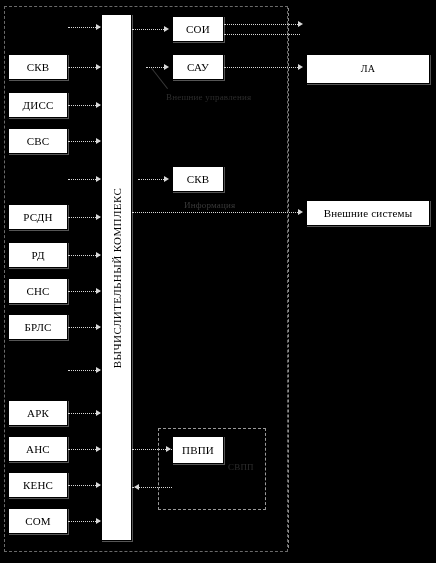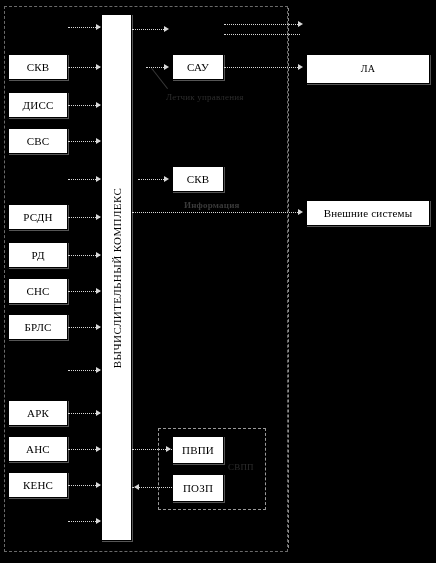--- a/index.html
+++ b/index.html
@@ -106,21 +106,21 @@
   }
 
   
   .dimlabel {
     position: absolute;
     color: #2d2d2d;
     font-size: 9px;
     white-space: nowrap;
     letter-spacing: 0.2px;
   }
-  .dimlabel.mid-gray { color: #3a3a3a; font-weight: bold; }
+  .dimlabel.mid-gray { color: #3a3a3a; }
 
   
   #group-box {
     position: absolute;
     left: 158px;
     top: 428px;
     width: 108px;
     height: 82px;
     border: 1px dashed #9a9a9a;
     box-sizing: border-box;
@@ -182,20 +182,23 @@
       <span>БРЛС</span>
     </div>
   <div class="box sensor" style="top:400px">
       <span>АРК</span>
     </div>
   <div class="box sensor" style="top:472px">
       <span>КЕНС</span>
     </div>
   <div class="box sensor" style="top:436px">
       <span>АНС</span>
+    </div>
+  <div class="box sensor" style="top:508px">
+      <span>СОМ</span>
     </div>
 
   <div class="dotline" style="left:68px; top:27px;  width:32px"></div>
   <div class="arrow" style="left:96px; top:24px"></div>
   <div class="dotline" style="left:68px; top:67px;  width:32px"></div>
   <div class="arrow" style="left:96px; top:64px"></div>
   <div class="dotline" style="left:68px; top:105px; width:32px"></div>
   <div class="arrow" style="left:96px; top:102px"></div>
   <div class="dotline" style="left:68px; top:141px; width:32px"></div>
   <div class="arrow" style="left:96px; top:138px"></div>
@@ -217,47 +220,47 @@
   <div class="arrow" style="left:96px; top:446px"></div>
   <div class="dotline" style="left:68px; top:485px; width:32px"></div>
   <div class="arrow" style="left:96px; top:482px"></div>
   <div class="dotline" style="left:68px; top:521px; width:32px"></div>
   <div class="arrow" style="left:96px; top:518px"></div>
 
   <div id="vk">
     <span class="vk-label">ВЫЧИСЛИТЕЛЬНЫЙ КОМПЛЕКС</span>
   </div>
 
+  <div class="box mid" style="top:16px">
+      <span>СОИ</span>
+    </div>
   <div class="box mid" style="top:54px">
       <span>САУ</span>
     </div>
   <div class="box mid" style="top:166px">
       <span>СКВ</span>
     </div>
 
   <div class="dotline" style="left:132px; top:29px;  width:34px"></div>
   <div class="arrow" style="left:164px; top:26px"></div>
   <div class="dotline" style="left:146px; top:67px;  width:20px"></div>
   <div class="arrow" style="left:164px; top:64px"></div>
   <div class="dotline" style="left:138px; top:179px; width:28px"></div>
   <div class="arrow" style="left:164px; top:176px"></div>
 
   <div class="leader" style="left:152px; top:68px; width:26px; transform: rotate(52deg);"></div>
-  <div class="dimlabel" style="left:166px; top:92px">Летчик управления</div>
+  <div class="dimlabel" style="left:166px; top:92px">Внешние управления</div>
 
   <div class="dimlabel mid-gray" style="left:184px; top:200px">Информация</div>
   <div class="dotline" style="left:132px; top:212px; width:168px"></div>
   <div class="arrow" style="left:298px; top:209px"></div>
 
   <div id="group-box"></div>
   <div class="box mid" style="top:436px; width:52px; height:28px">
       <span>ПВПИ</span>
-    </div>
-  <div class="box mid" style="top:474px; width:52px; height:28px">
-      <span>ПОЗП</span>
     </div>
   <div class="dimlabel" style="left:228px; top:462px">СВПП</div>
 
   <div class="dotline" style="left:132px; top:449px; width:40px"></div>
   <div class="arrow" style="left:166px; top:446px"></div>
   <div class="dotline" style="left:132px; top:487px; width:40px"></div>
   <div class="arrow left" style="left:134px; top:484px"></div>
 
   <div class="box right two-line" style="top:54px">
     <span>

